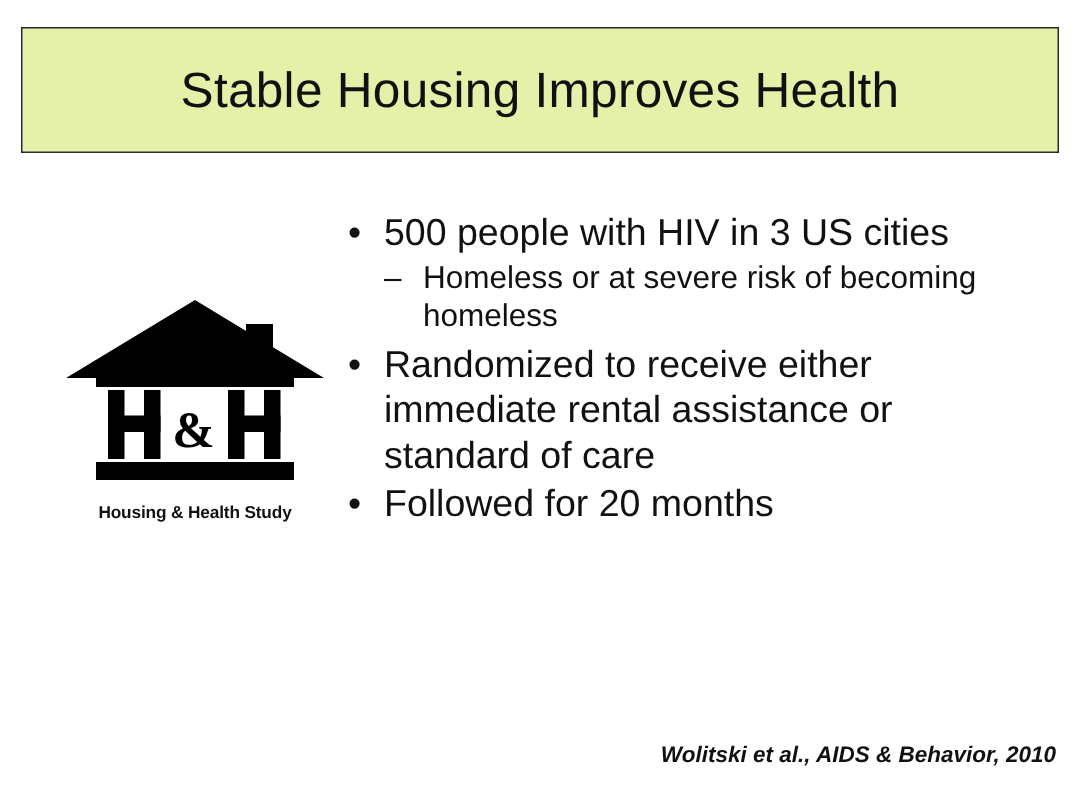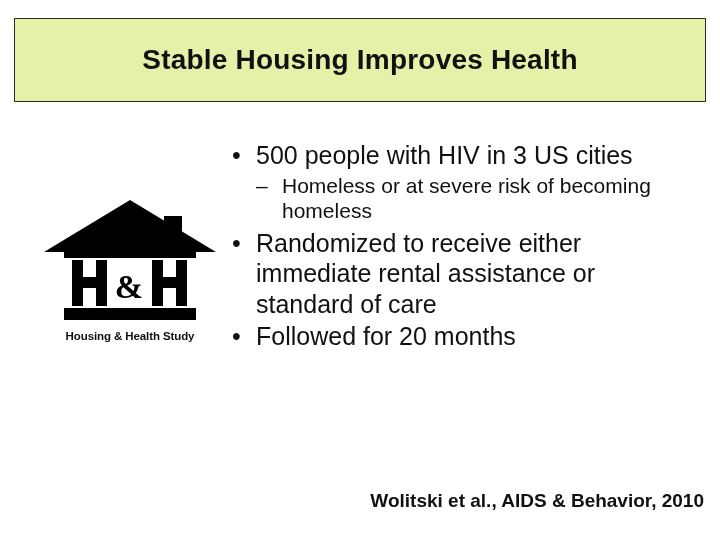--- a/index.html
+++ b/index.html
@@ -27,22 +27,22 @@
     width: 692px;
     height: 84px;
     background: #e5f0a8;
     border: 1.5px solid #2b2b2b;
     box-sizing: border-box;
     display: flex;
     align-items: center;
     justify-content: center;
   }
   .title-text {
-    font-size: 28px;
-    font-weight: bold;
+    font-size: 33px;
+    font-weight: normal;
     color: #111111;
     letter-spacing: 0.2px;
     text-align: left;
     line-height: 1.1;
   }
   
   .logo-wrap {
     position: absolute;
     left: 44px;
     top: 198px;
@@ -50,21 +50,21 @@
     height: 150px;
   }
   .logo-svg {
     display: block;
   }
   .logo-caption {
     font-size: 11.5px;
     font-weight: bold;
     color: #111111;
     text-align: center;
-    margin-top: 4px;
+    margin-top: 10px;
     letter-spacing: -0.1px;
   }
   
   .content {
     position: absolute;
     left: 228px;
     top: 140px;
     width: 470px;
   }
   .bullet-l1 {
@@ -95,24 +95,25 @@
     position: absolute;
     left: 28px;
     top: 0;
     font-size: 21px;
     line-height: 1.22;
   }
   .citation {
     position: absolute;
     right: 16px;
     bottom: 28px;
-    font-size: 19px;
+    font-size: 15px;
     font-weight: bold;
     color: #111111;
     text-align: right;
+    font-style: italic;
   }
 </style>
 </head>
 <body>
 
 <div class="slide">
 
   <div class="title-box">
     <div class="title-text">Stable Housing Improves Health</div>
   </div>

